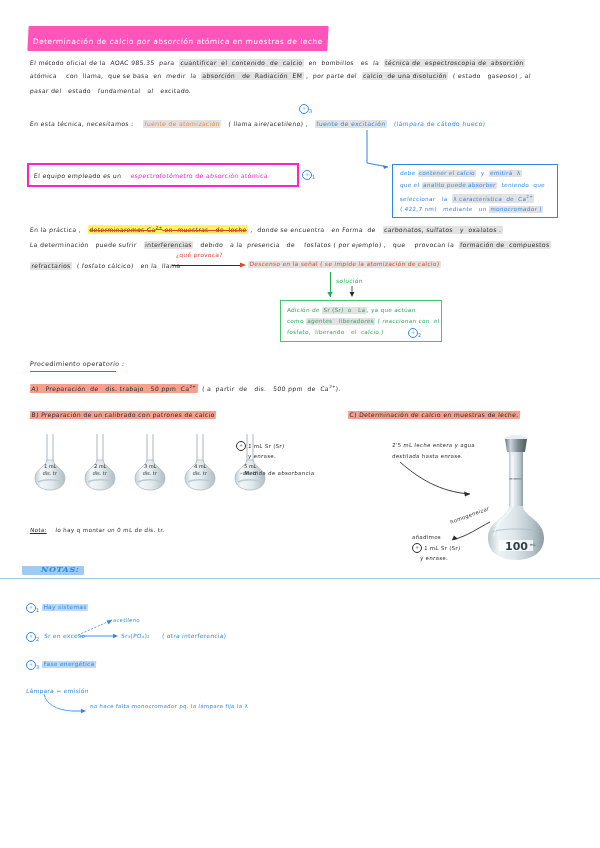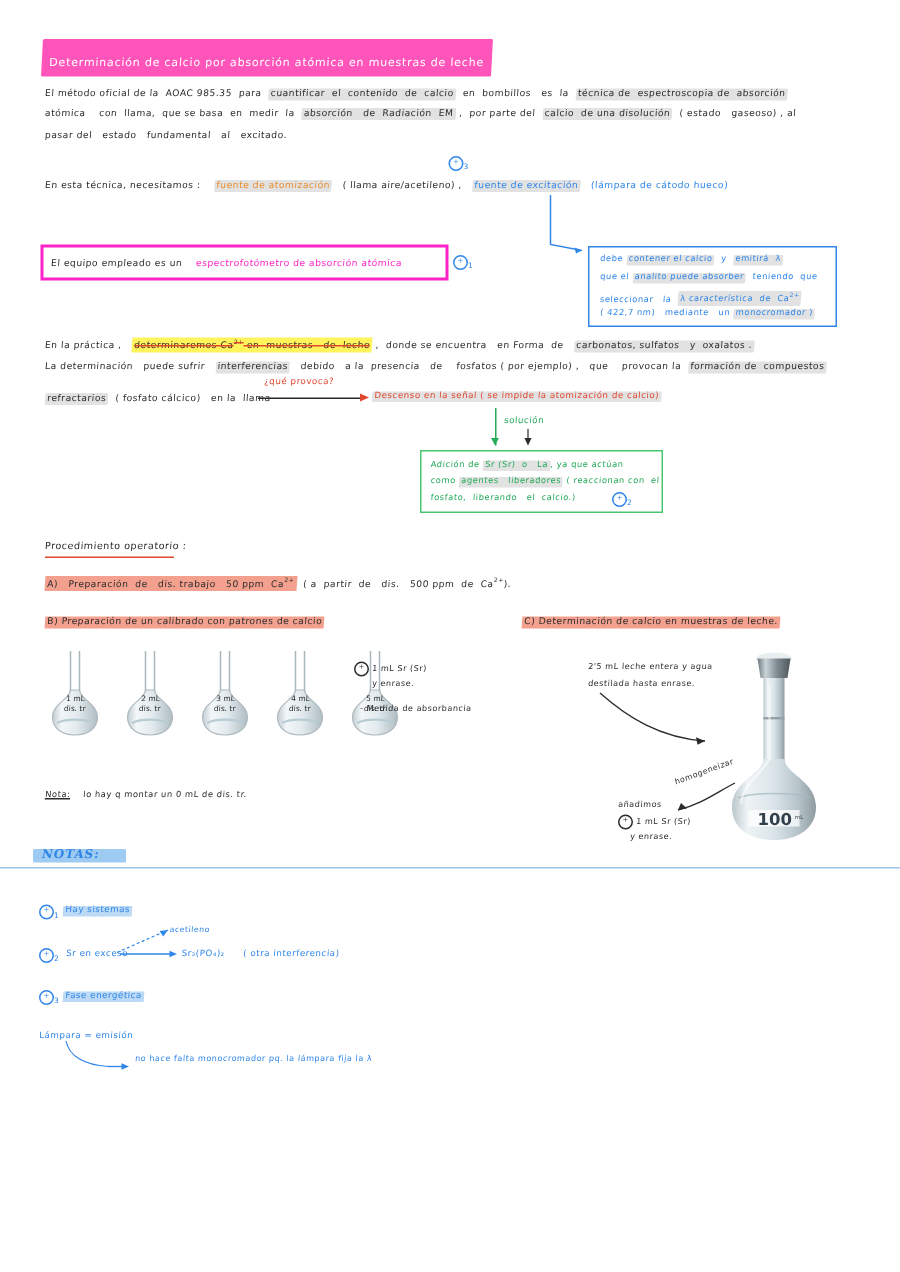--- a/index.html
+++ b/index.html
@@ -79,21 +79,21 @@
     font-family:"DejaVu Sans", sans-serif;
   }
   .bigflask{ position:absolute;left:478px;top:432px;width:76px;height:130px; }
 
   .notes-hr{ position:absolute;left:0;top:578px;width:600px;height:1.1px;background:#9dc6ef; }
   .notas-hl{
     position:absolute;left:22px;top:566px;width:62px;height:9px;
     background:#9ecbf2;border-radius:1px;
   }
   .notas-txt{
-    position:absolute;left:28px;top:564px;font-size:8px;color:#2f86e8;
+    position:absolute;left:41px;top:564px;font-size:8px;color:#2f86e8;
     font-family:"DejaVu Serif", serif;font-style:italic;font-weight:bold;
     letter-spacing:.6px;
   }
   .underline-b{ position:absolute;background:#2b2b2b;height:.7px; }
 </style>
 </head>
 <body>
 
 <div class="page">
 

